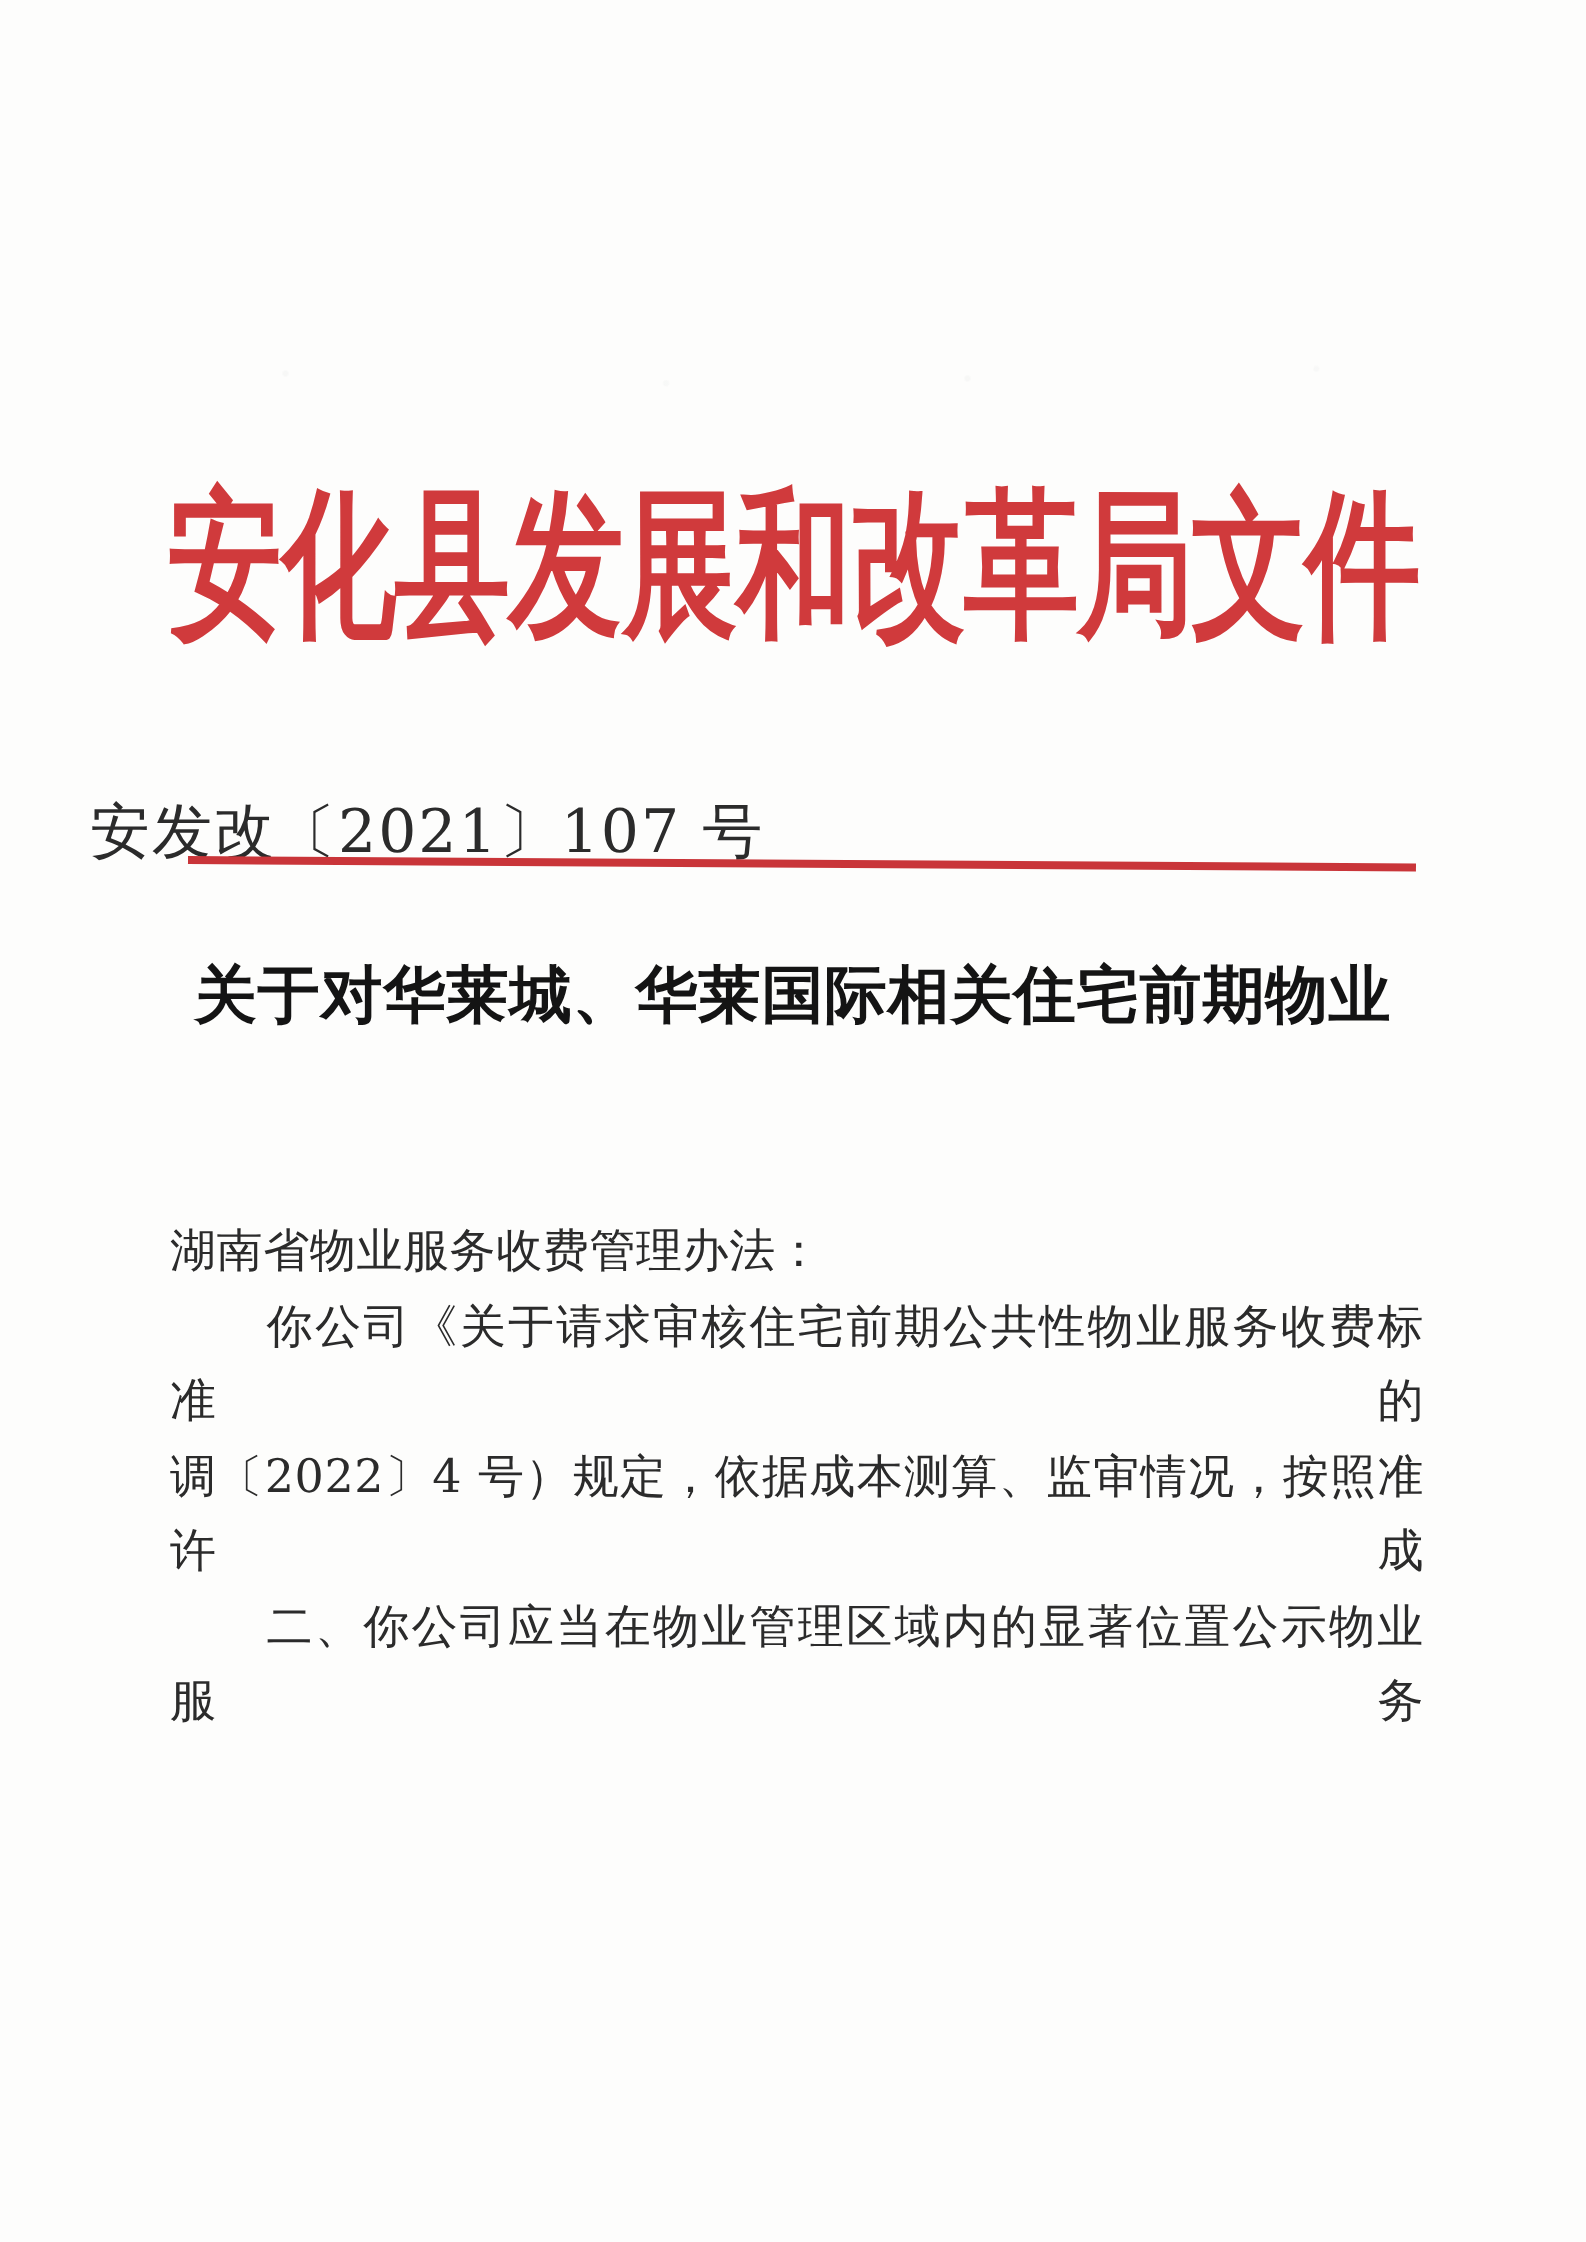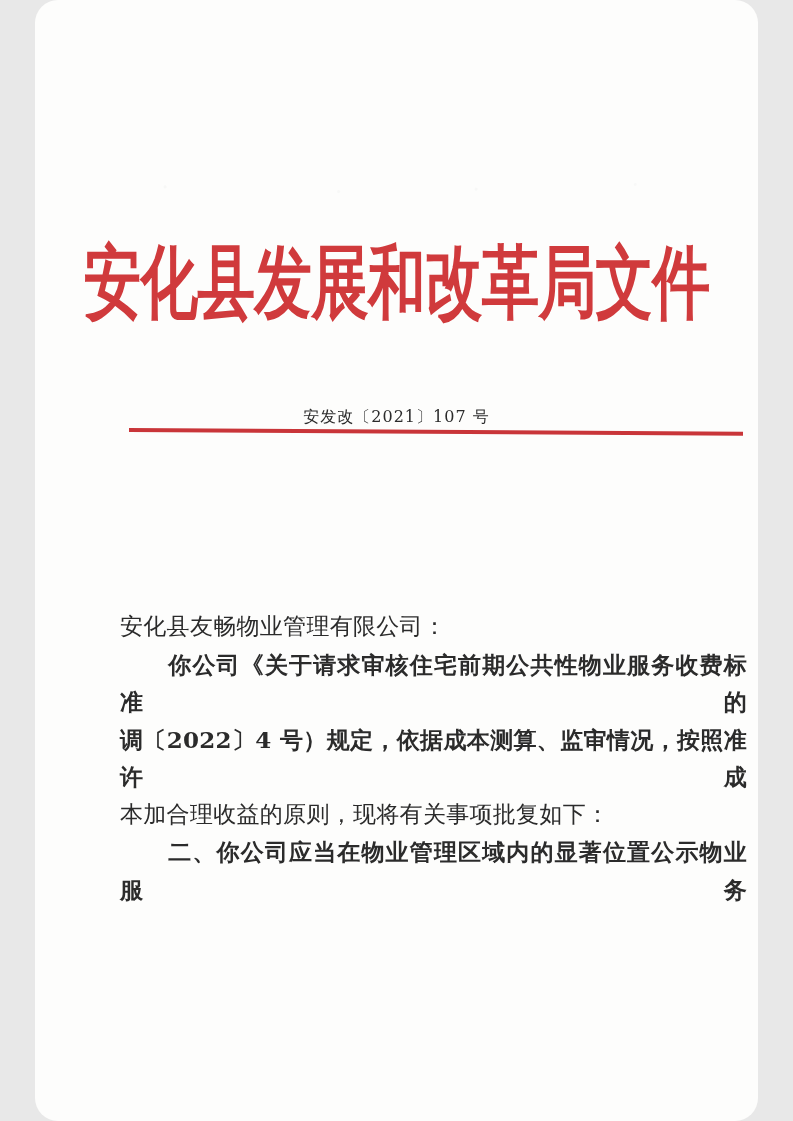--- a/index.html
+++ b/index.html
@@ -2,27 +2,26 @@
 <html lang="zh"><head>
 <meta charset="utf-8">
 <style>
   html, body {
     margin: 0;
     padding: 0;
     background: #e8e8e8;
   }
   .page {
     position: relative;
-    width: 723px;
+    width: 793px;
     height: 1121px;
     margin: 0 auto;
     background: #fdfdfc;
     overflow: hidden;
     font-family: "DejaVu Serif", "Liberation Serif", serif;
-    border-radius: 23px;
   }
   
   .scan-noise {
     position: absolute;
     top: 158px;
     left: 0;
     width: 100%;
     height: 48px;
     background:
       radial-gradient(circle at 18% 60%, rgba(150,160,158,0.10) 0 1px, transparent 2px),
@@ -47,24 +46,24 @@
     white-space: nowrap;
     transform: scaleX(0.72);
     transform-origin: center;
     letter-spacing: -1px;
   }
   .doc-number {
     position: absolute;
     top: 404px;
     left: 0;
     right: 0;
-    text-align: center;
-    font-size: 16px;
+    font-size: 30px;
     line-height: 26px;
     letter-spacing: 1px;
+    padding-left: 45px;
   }
   .red-line {
     position: absolute;
     top: 428px;
     left: 94px;
     width: 614px;
     height: 4px;
     transform: rotate(0.35deg);
     transform-origin: left center;
   }
@@ -89,42 +88,41 @@
     letter-spacing: 0.3px;
   }
   .body-line {
     text-align: justify;
     text-align-last: left;
     text-justify: inter-ideograph;
     white-space: pre-wrap;
   }
   .body-line.fill {
     text-align-last: justify;
-    font-weight: bold;
   }
 </style>
 </head>
 <body>
 
 <div class="page">
 
   <div class="scan-noise"></div>
 
   <div class="red-header">
     <span class="agency" style="color: rgb(208, 58, 60);">安化县发展和改革局文件</span>
   </div>
 
   <div class="doc-number" style="color: rgb(43, 43, 43);">安发改〔2021〕107 号</div>
 
   <div class="red-line" style="background: rgb(201, 53, 57);"></div>
 
   <div class="doc-title" style="color: rgb(20, 20, 20);">
+    <div>关于对华莱城、华莱国际相关住宅前期物业</div>
   </div>
 
   <div class="body-text" style="color: rgb(43, 43, 43);">
-      <div class="body-line">安化县友畅物业管理有限公司：</div>
+      <div class="body-line">湖南省物业服务收费管理办法：</div>
       <div class="body-line fill">　　你公司《关于请求审核住宅前期公共性物业服务收费标准的</div>
       <div class="body-line fill">调〔2022〕4 号）规定，依据成本测算、监审情况，按照准许成</div>
-      <div class="body-line">本加合理收益的原则，现将有关事项批复如下：</div>
       <div class="body-line fill">　　二、你公司应当在物业管理区域内的显著位置公示物业服务</div>
     </div>
 
 </div>
 
 </body></html>

